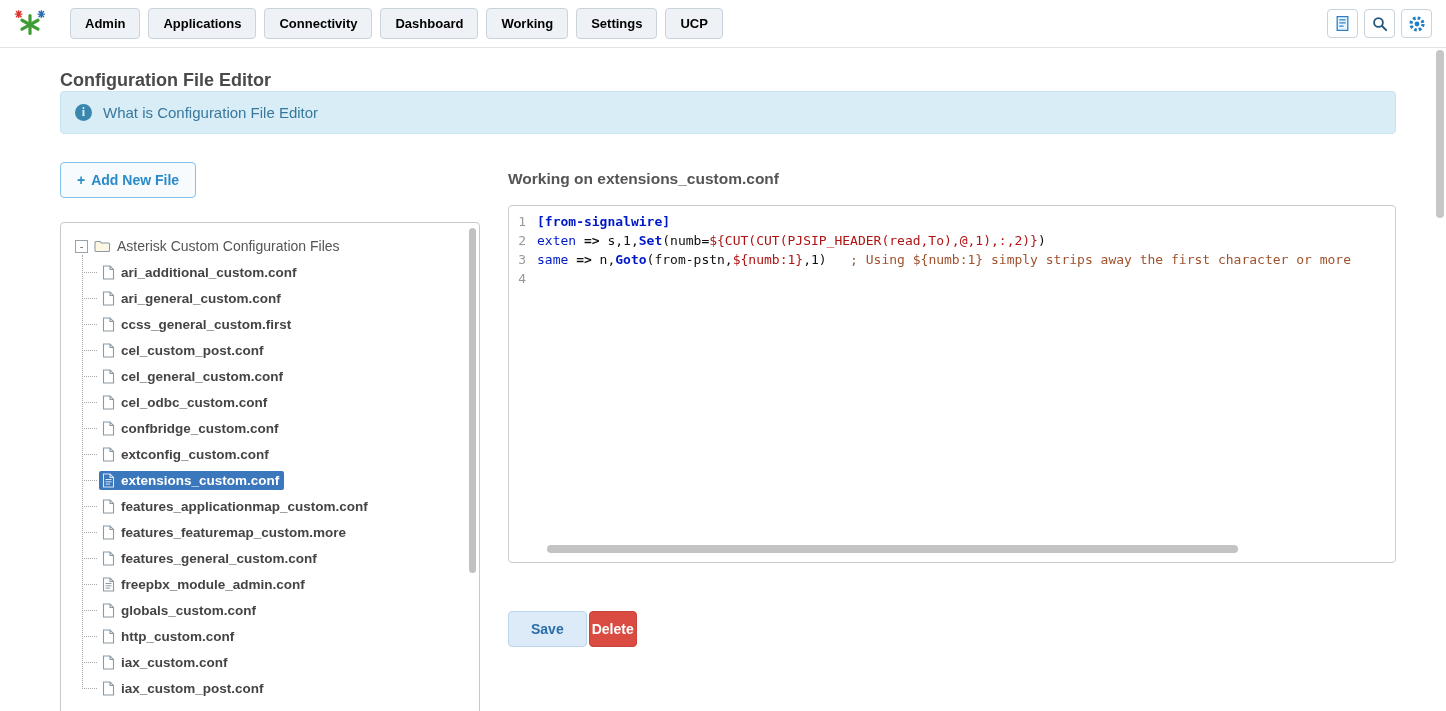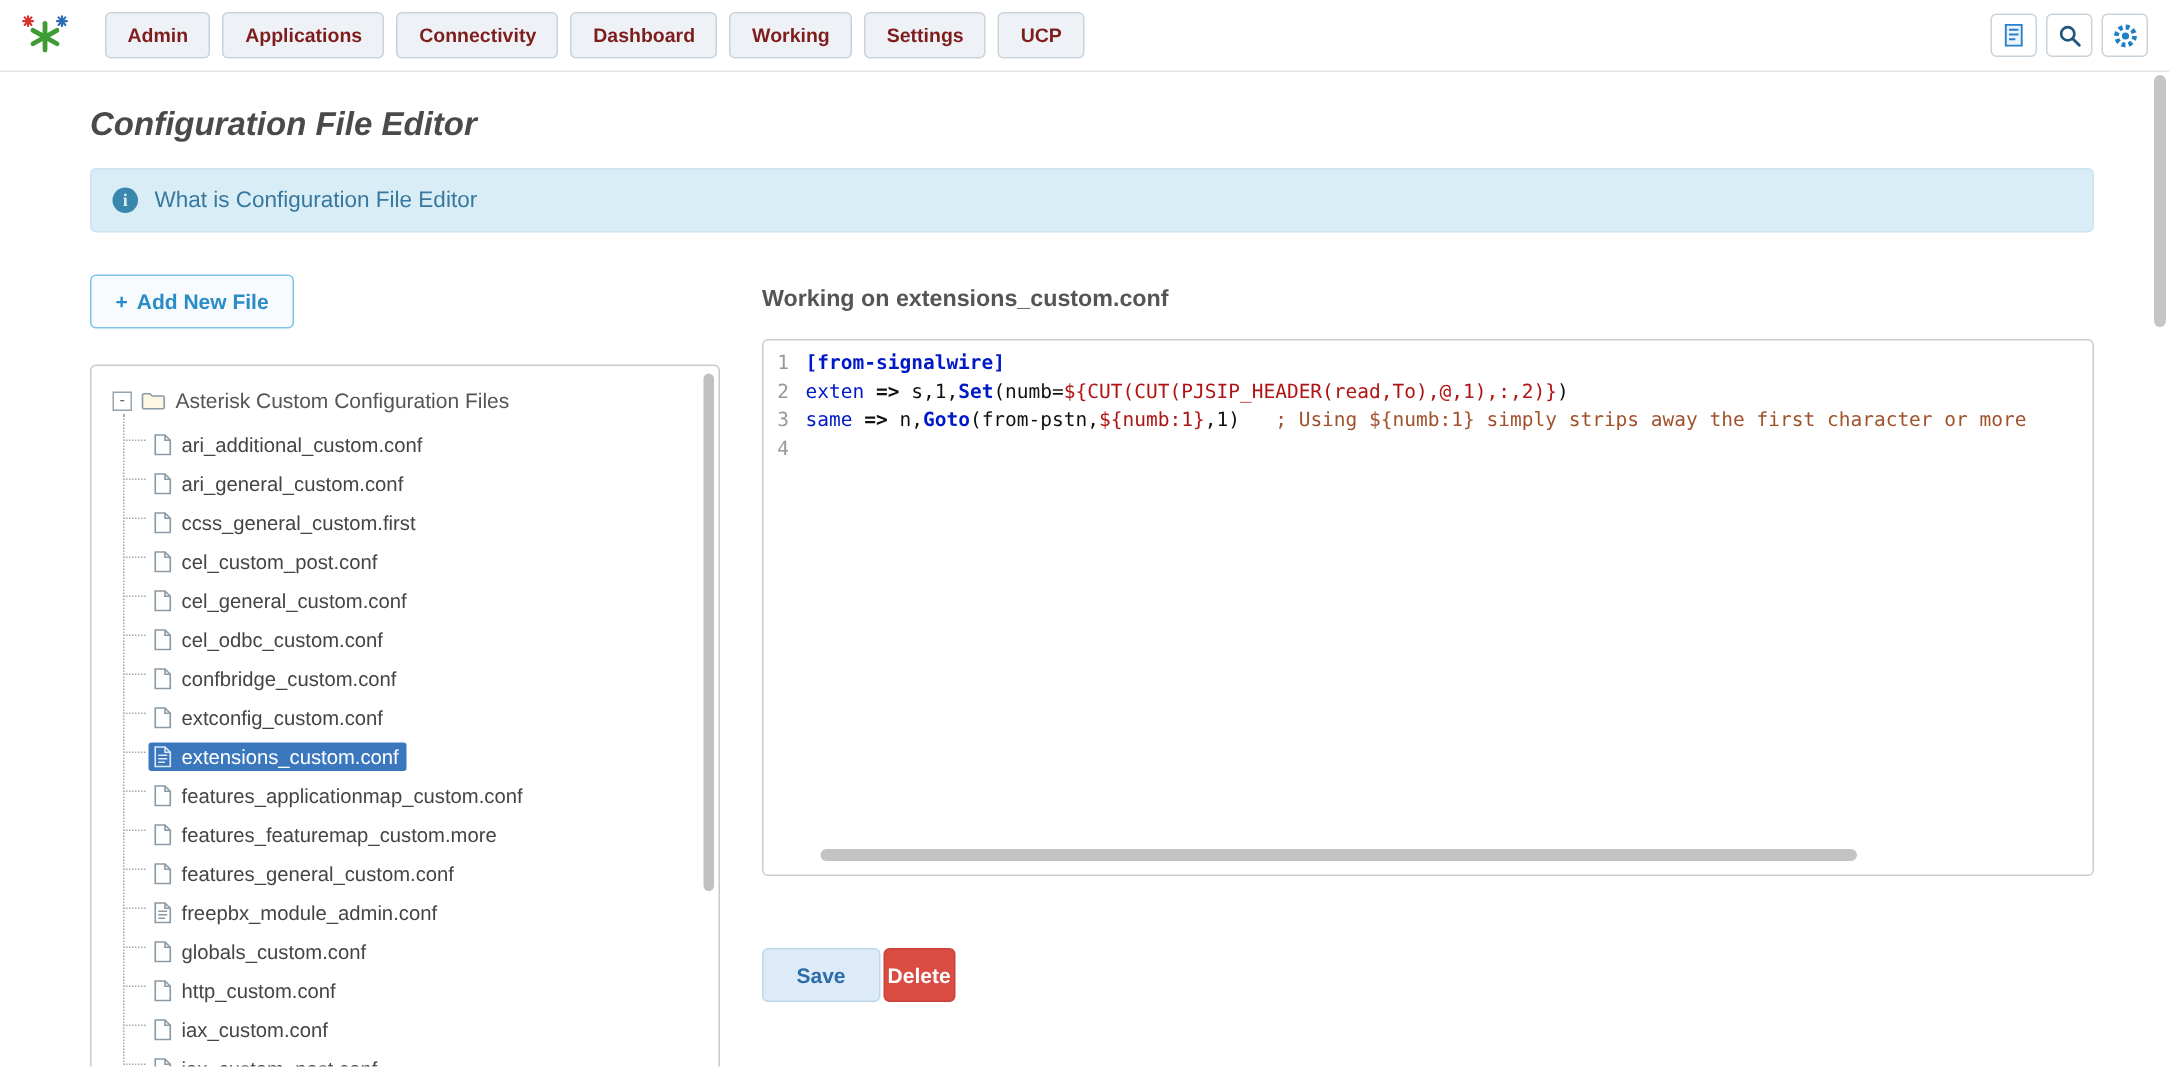--- a/index.html
+++ b/index.html
@@ -13,33 +13,33 @@
 
   
   .navbar {
     height:48px; display:flex; align-items:center;
     padding:0 14px; gap:8px;
     background:#fff; border-bottom:1px solid #e4e4e4;
   }
   .logo { width:32px; height:32px; margin-right:16px; flex:none; cursor:pointer; }
   .nav-tab {
     background:#eef2f6; border:1px solid #c8d3dc; border-radius:4px;
-    color:#7f1d1d; font-weight:bold; font-size:13px;
+    color:#000000; font-weight:bold; font-size:13px;
     padding:7px 14px; cursor:pointer; font-family:inherit;
   }
   .nav-right { margin-left:auto; display:flex; gap:6px; align-items:center; }
   .icon-btn {
     width:31px; height:29px; border:1px solid #c8d3dc; border-radius:4px;
     background:#fff; display:flex; align-items:center; justify-content:center;
     cursor:pointer; padding:0;
   }
 
   
   .content { padding:10px 50px 0 60px; }
-  .page-title { font-size:22px; font-weight:bold; color:#4a4a4a; margin:12px 0 16px;font-style:italic; }
+  .page-title { font-size:18px; font-weight:bold; color:#4a4a4a; margin:12px 0 0; }
 
   .alert {
     background:#d9edf7; border:1px solid #cbe4f1; border-radius:4px;
     color:#38789c; font-size:15px; padding:12px 14px;
     display:flex; gap:11px; align-items:center;
   }
   .info-badge {
     width:17px; height:17px; border-radius:50%; flex:none;
     background:#3a87ad; color:#d9edf7; font-weight:bold;
     font-family:"Liberation Serif", serif; font-size:12px;
@@ -66,22 +66,22 @@
   .toggle {
     width:13px; height:13px; border:1px solid #98a4ad; background:#fff;
     font-size:11px; line-height:10px; text-align:center; color:#666; flex:none;
   }
   .tree-children { position:relative; margin-left:7px; }
   .tree-children::before {
     content:""; position:absolute; left:0; top:-4px; bottom:12px;
     border-left:1px dotted #a8a8a8;
   }
   .tree-item {
-    display:flex; align-items:flex-end; height:26px; padding-left:17px;
-    position:relative; font-size:13.5px; color:#444; cursor:pointer; white-space:nowrap;
+    display:flex; align-items:center; height:26px; padding-left:17px;
+    position:relative; font-size:13.5px; color:#444; cursor:pointer; white-space:nowrap;font-weight:bold;
   }
   .tree-item::before {
     content:""; position:absolute; left:0; top:13px; width:15px;
     border-top:1px dotted #a8a8a8;
   }
   .tree-anchor { display:flex; align-items:center; gap:6px; padding:2px 5px 2px 3px; border-radius:2px; }
   .tree-item.selected .tree-anchor { background:#3a77bd; color:#fff; }
   .tree-scroll-thumb {
     position:absolute; right:3px; top:5px; width:7px; height:345px;
     background:#c1c1c1; border-radius:4px; cursor:pointer;

